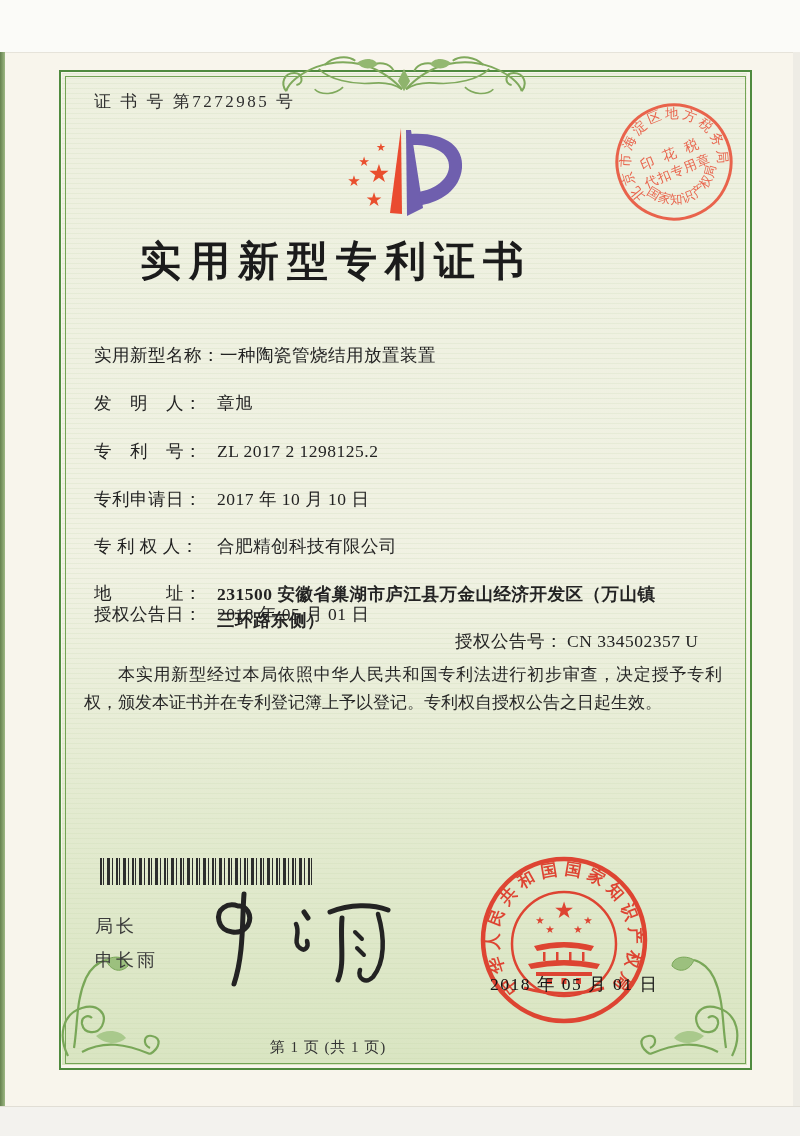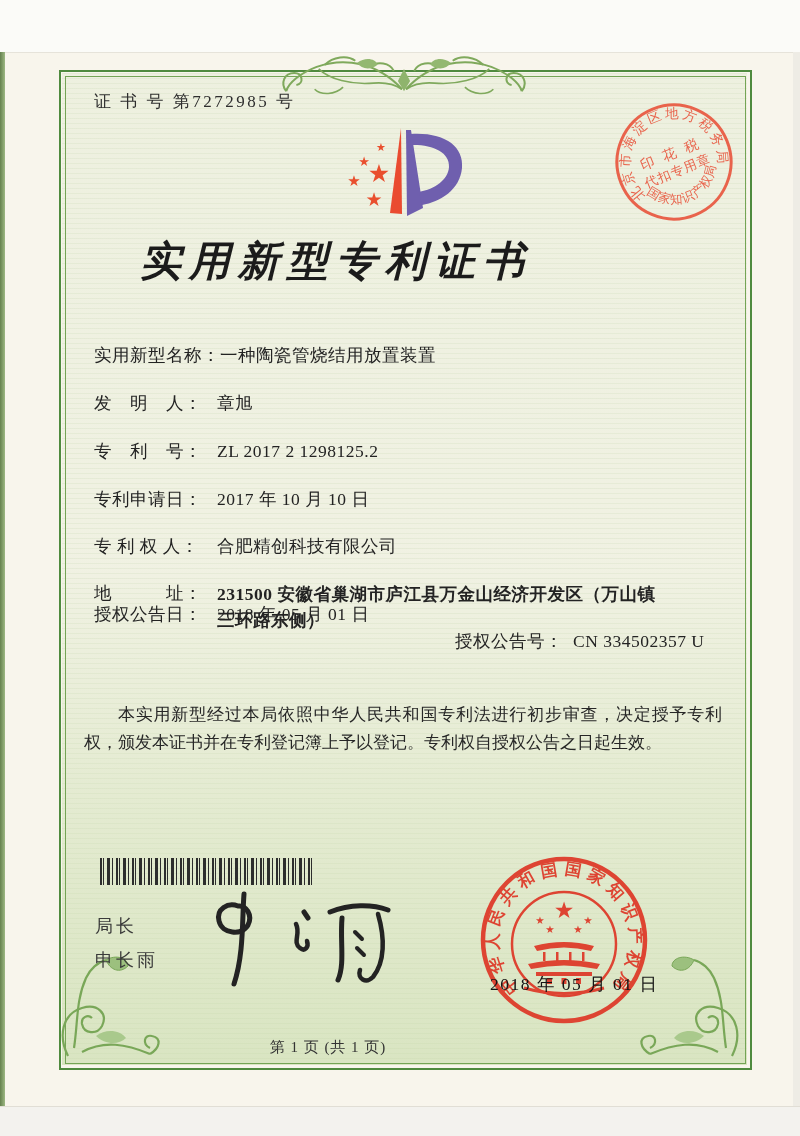--- a/index.html
+++ b/index.html
@@ -21,32 +21,32 @@
     background:
       linear-gradient(180deg, rgba(213,228,193,0.30) 0%, rgba(213,228,193,0.22) 50%, rgba(205,223,178,0.48) 74%, rgba(197,218,166,0.60) 100%),
       repeating-linear-gradient(180deg, rgba(146,182,120,0.13) 0 1px, rgba(146,182,120,0) 1px 5px);
   }
   .frame{left:59px;top:70px;width:689px;height:996px;border:2px solid #4f8a3e;}
   .frame::before{content:"";position:absolute;inset:4px;border:1px solid #74a455;}
   
   .cert-number{left:94px;top:90px;font-size:17px;letter-spacing:2.5px;color:#2e2e2e;white-space:nowrap;}
   .logo{left:322px;top:118px;}
   .title{left:0;top:234px;width:672px;margin:0;text-align:center;
-    font-size:41px;font-weight:bold;letter-spacing:8px;color:#1b1b1b;font-style:italic;}
+    font-size:41px;font-weight:bold;letter-spacing:8px;color:#1b1b1b;}
   
   .row{left:94px;font-size:17.5px;color:#232323;letter-spacing:0.5px;white-space:nowrap;}
   .row .lbl{display:inline-block;min-width:123px;}
   .r0{top:343px}.r1{top:391px}.r2{top:439px}.r3{top:487px}.r4{top:534px}
   .r5{top:581px}
   .r5 .val{display:inline-block;white-space:normal;width:445px;vertical-align:top;line-height:26px;font-weight:bold;}
   .r6{top:602px}
   .r7{top:629px;left:455px}
-  .r7 .lbl{min-width:0;margin-right:10px;}
-  
-  .paras{left:84px;top:661px;width:638px;font-size:17px;line-height:27.5px;color:#262626;text-align:justify;margin-top:40px;}
+  .r7 .lbl{min-width:0;margin-right:4px;}
+  
+  .paras{left:84px;top:661px;width:638px;font-size:17px;line-height:27.5px;color:#262626;text-align:justify;}
   .paras p{margin:0;text-indent:2em;}
   
   .barcode{left:100px;top:858px;width:212px;height:27px;
     background:repeating-linear-gradient(90deg,#2d2d2d 0 2px,transparent 2px 3px,#2d2d2d 3px 4px,transparent 4px 7px,#2d2d2d 7px 10px,transparent 10px 12px,#2d2d2d 12px 13px,transparent 13px 16px);}
   .sig-title{left:95px;top:914px;font-family:"Liberation Sans","DejaVu Sans",sans-serif;font-size:18px;color:#3a3a3a;letter-spacing:3px;}
   .sig-name{left:95px;top:948px;font-family:"Liberation Sans","DejaVu Sans",sans-serif;font-size:18px;color:#3a3a3a;letter-spacing:3px;}
   .signature{left:200px;top:884px;}
   .office-seal{left:476px;top:852px;}
   .seal-date{left:490px;top:972px;font-size:17.5px;letter-spacing:1.5px;color:#141414;z-index:6;white-space:nowrap;}
   .footer{left:0;top:1038px;width:656px;text-align:center;font-size:15px;letter-spacing:1px;color:#333;}

